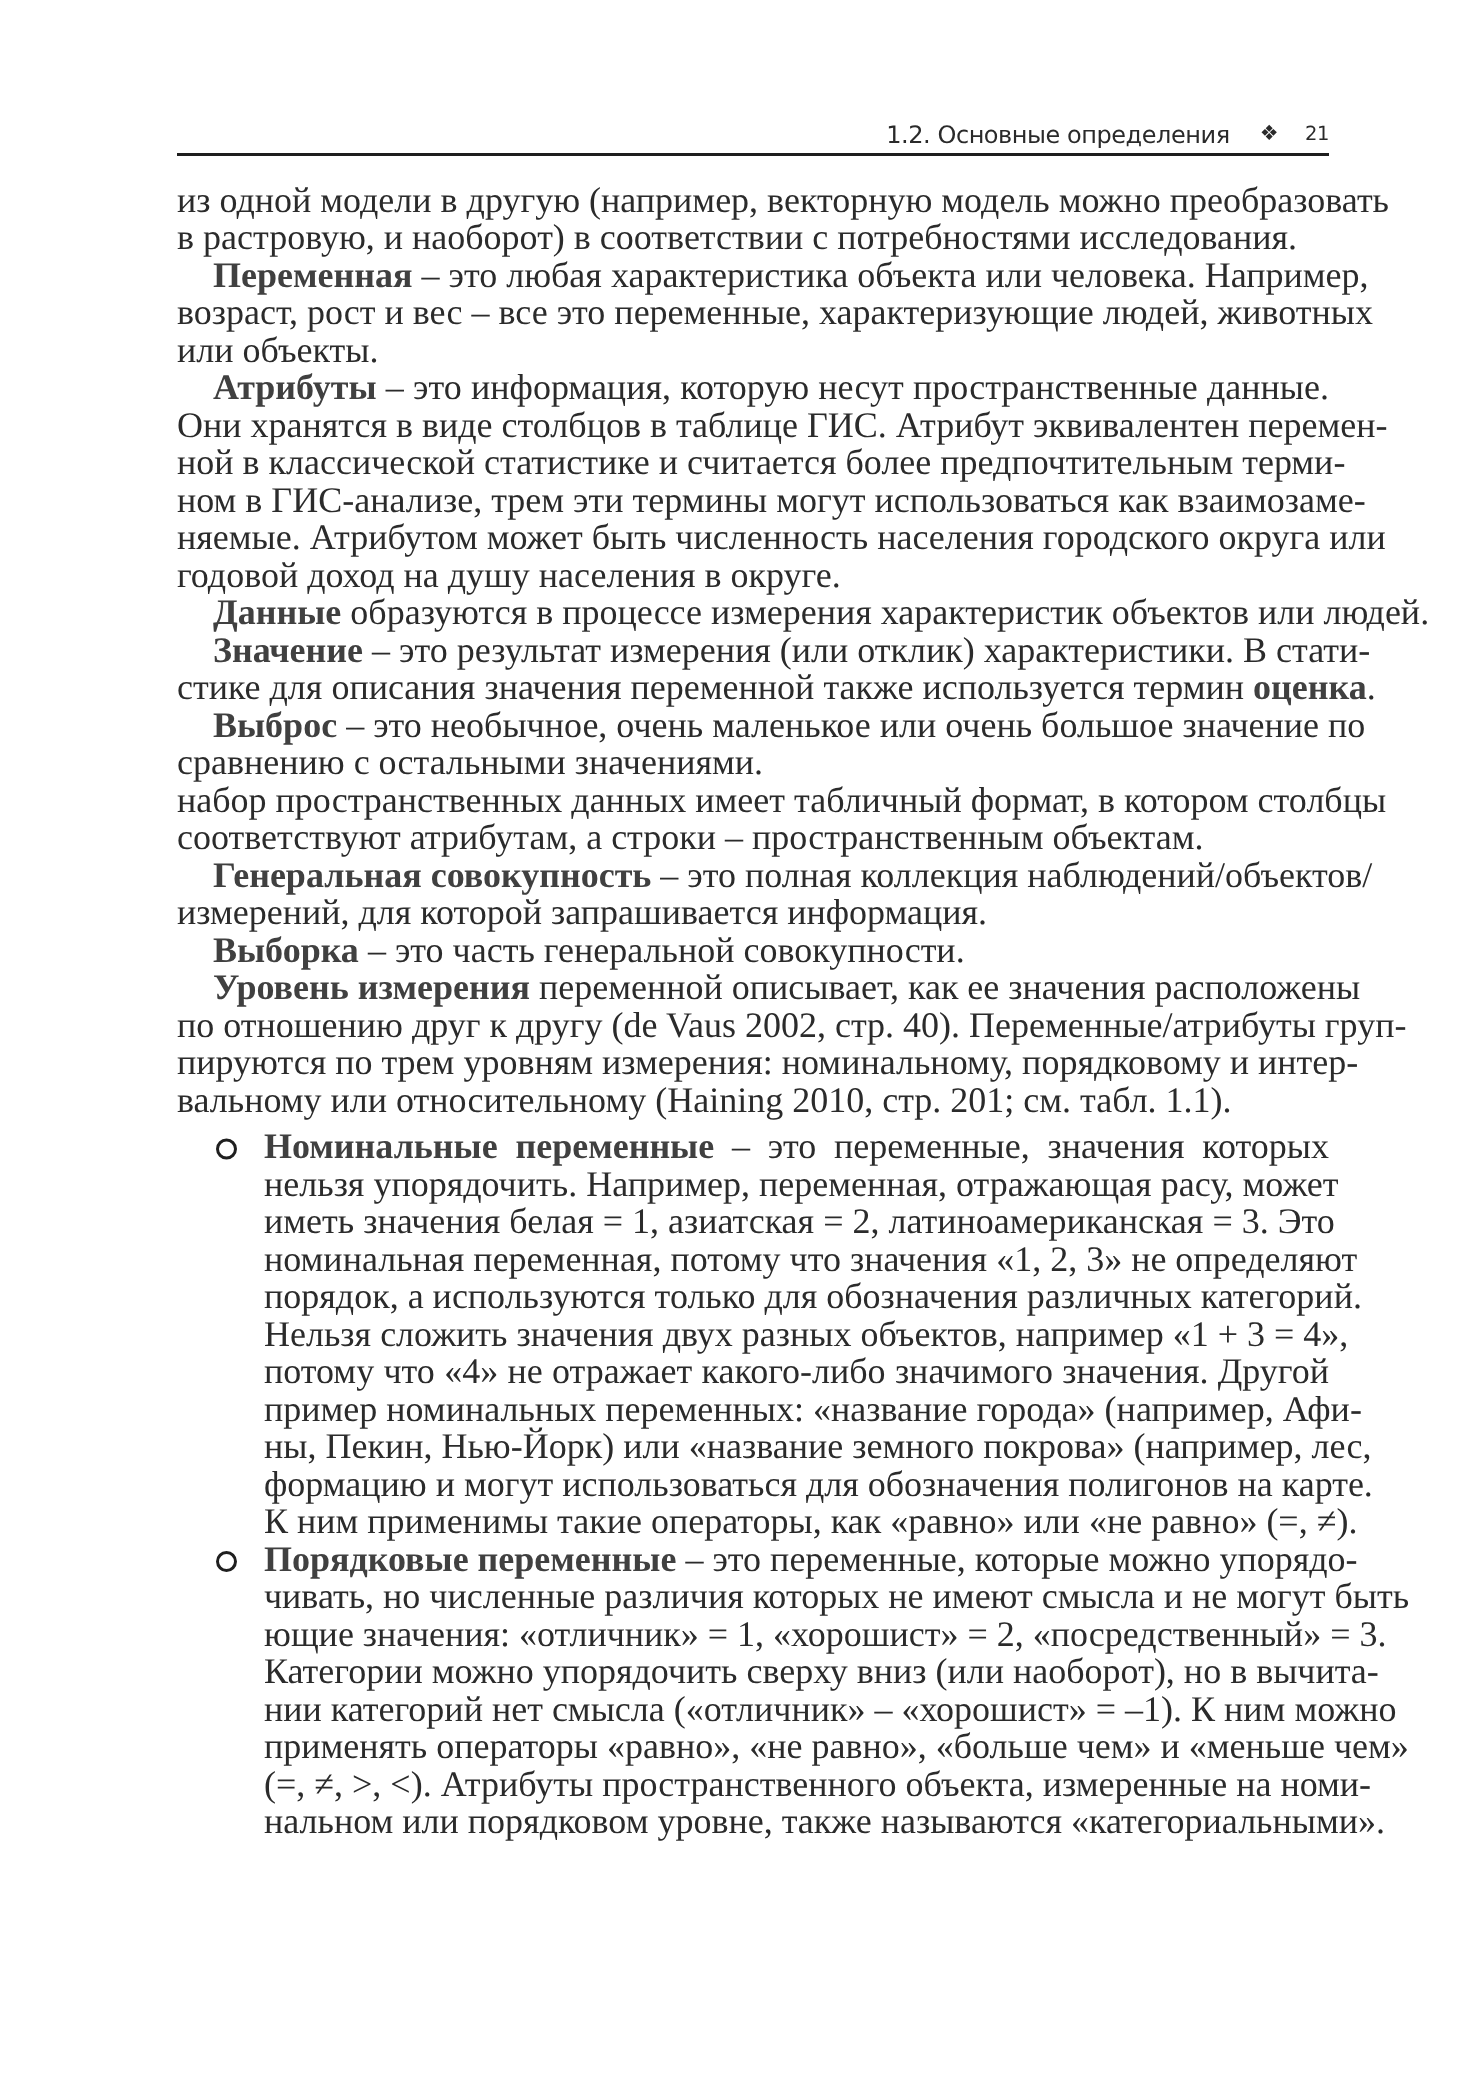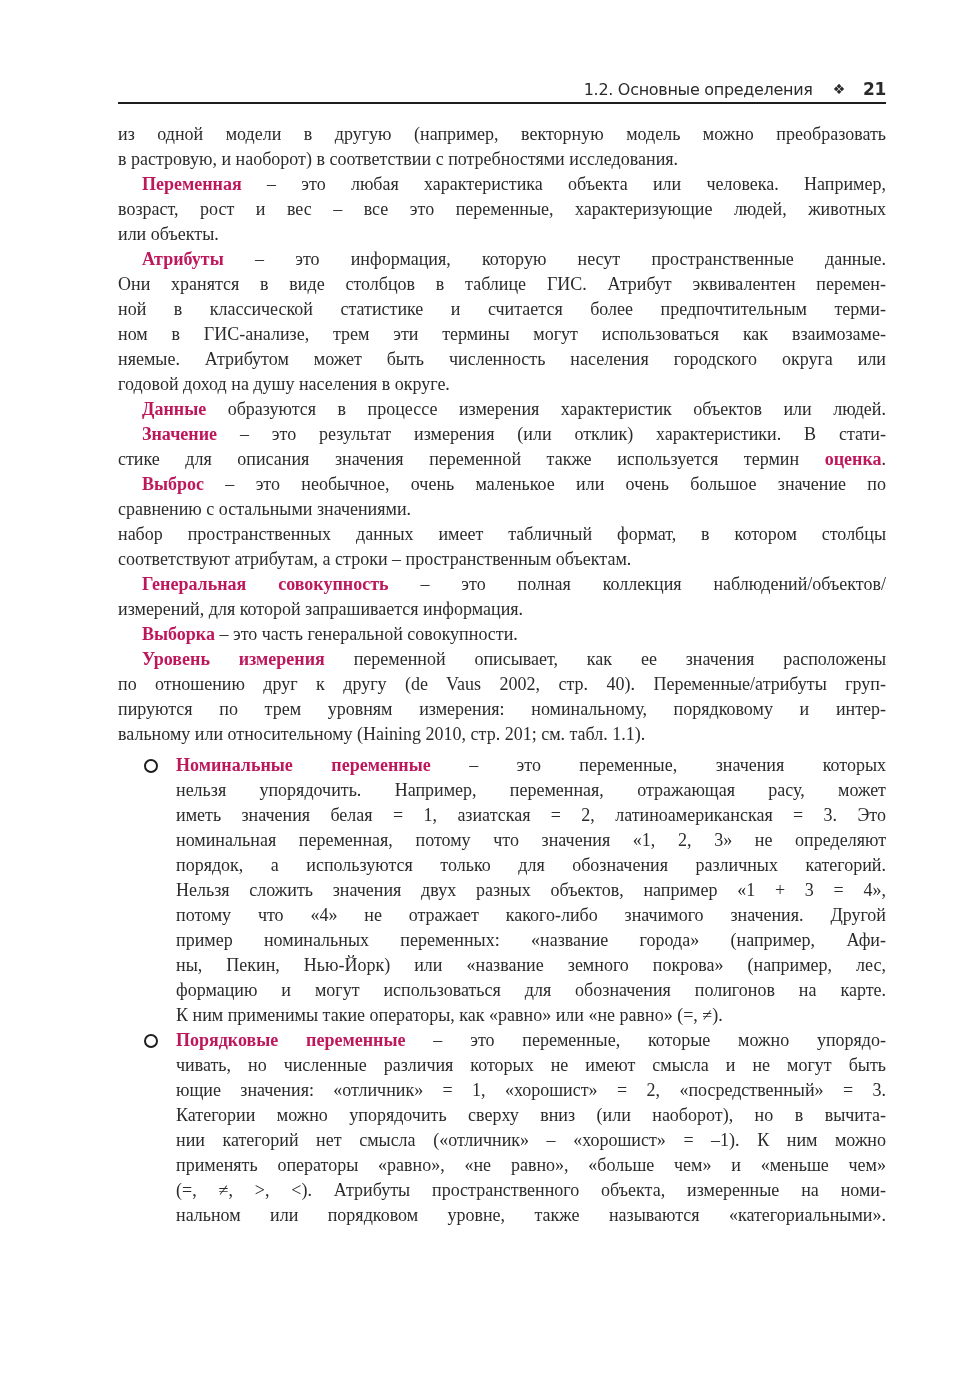--- a/index.html
+++ b/index.html
@@ -11,30 +11,30 @@
   .running-head {
     position: absolute; left: 118px; top: 76px; width: 768px; height: 26px;
     border-bottom: 2px solid #1e1e1e;
     font-family: "DejaVu Sans", sans-serif;
     font-size: 16px; color: #2a2a2a;
     display: flex; justify-content: flex-end; align-items: center;
     letter-spacing: -0.3px;
   }
   .running-head .section { margin-right: 20px; }
   .running-head .orn { margin-right: 18px; font-size: 14px; }
-  .running-head .pnum { font-weight: bold; font-size: 17px; }
+  .running-head .pnum { font-weight: normal; font-size: 13px; }
   .body-text {
     position: absolute; left: 118px; top: 122px; width: 768px;
     font-family: "Liberation Serif", serif;
-    font-size: 18px; line-height: 25px; color: #2b2b2b;
+    font-size: 24px; line-height: 25px; color: #2b2b2b;
   }
   .line { display: block; white-space: nowrap; text-align: justify; text-align-last: justify; height: 25px; }
   .line.last { text-align-last: left; }
   .indent { padding-left: 24px; }
-  b { font-weight: bold; color: #be185d; }
+  b { font-weight: bold; color: #404040; }
   .list { position: relative; margin-top: 6px; }
   .list-item { position: relative; padding-left: 58px; }
   .list-item + .list-item { margin-top: 0px; }
   .bullet {
     position: absolute; left: 26px; top: 6px; width: 10px; height: 10px;
     border: 2.6px solid #1f1f1f; border-radius: 50%;
   }
 </style>
 </head>
 <body>

